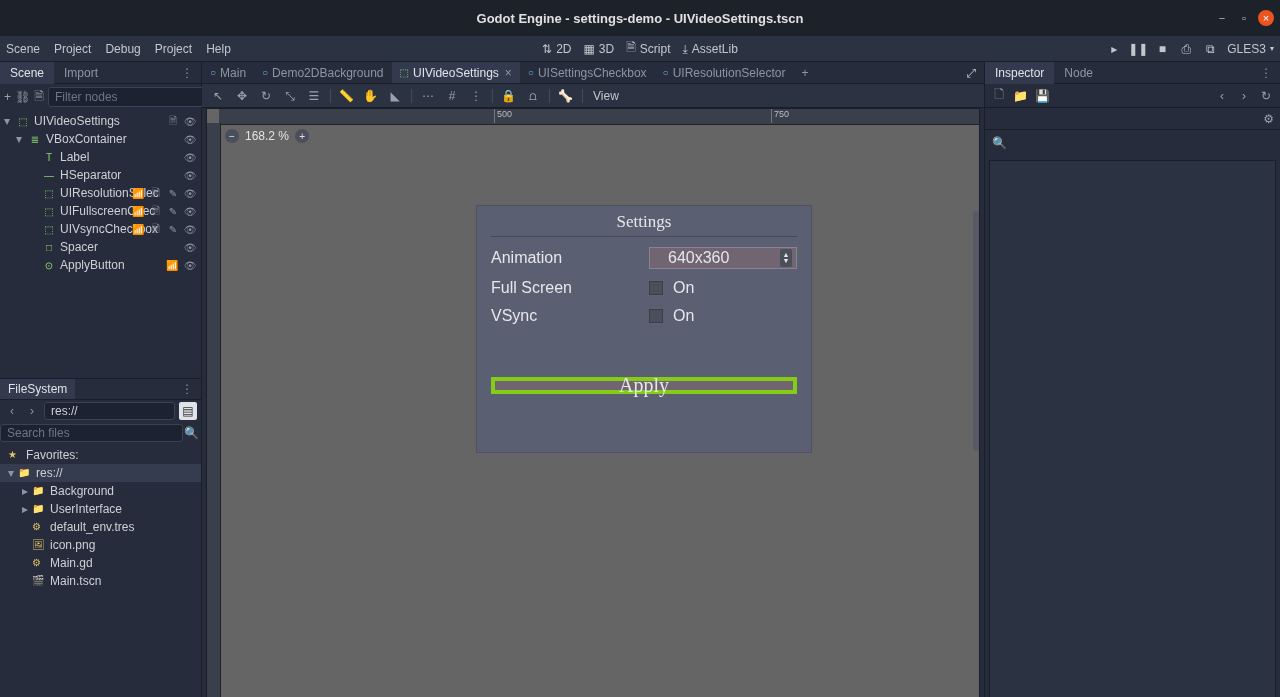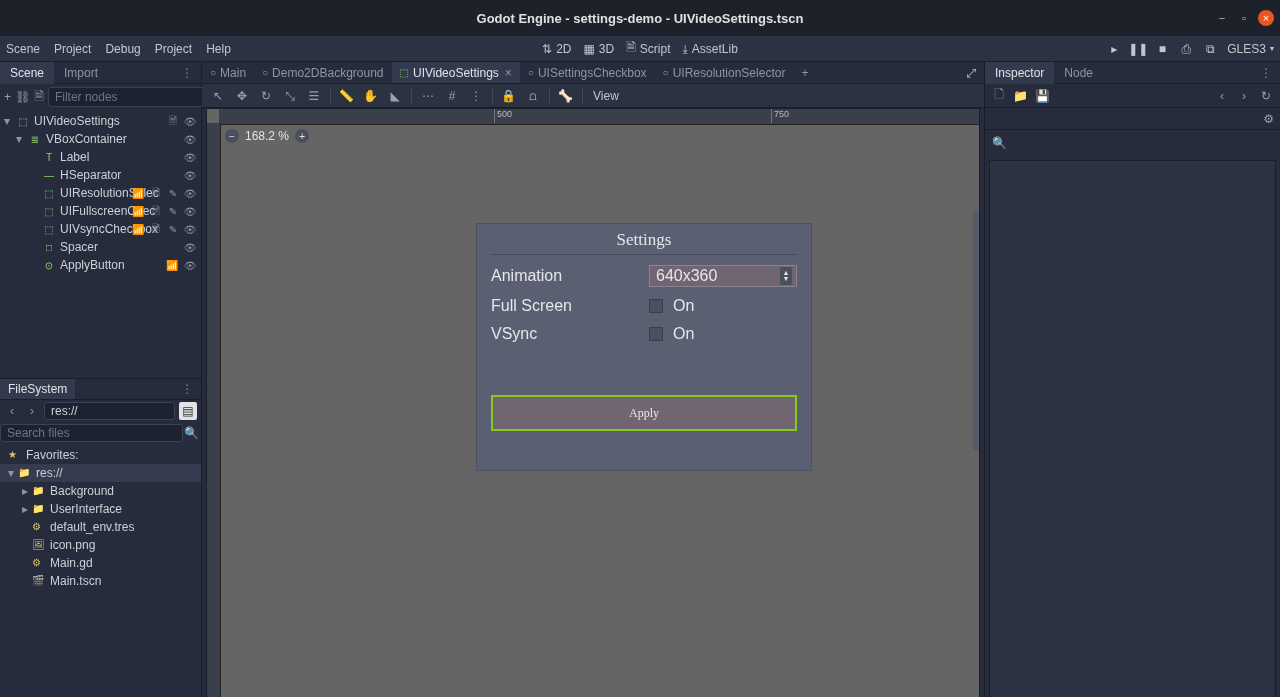--- a/index.html
+++ b/index.html
@@ -80,30 +80,30 @@
 .editor-tb .view-lbl { color:#c3c7cc; margin-left: 4px; }
 .viewport-area { flex: 1; background:#262c3b; position: relative; padding: 0 4px 4px 4px; }
 .viewport { width: 100%; height: 100%; background:#656565; border:1px solid #1a1e27; position: relative; overflow: hidden; }
 .ruler-h { position:absolute; top:0; left:12px; right:0; height:16px; background:#3a3f4c; border-bottom:1px solid #222; }
 .ruler-h .tick { position:absolute; top:0; font-size:9px; color:#bbb; border-left:1px solid #777; height:14px; padding-left:2px; }
 .ruler-v { position:absolute; top:14px; left:0; bottom:0; width:14px; background:#3a3f4c; border-right:1px solid #222; }
 .zoom-widget { position:absolute; top:20px; left:18px; display:flex; align-items:center; gap:6px; color:#e0e3e7; font-size:12px;}
 .zoom-widget .zw-btn { width:14px; height:14px; border-radius:7px; background:#4a4f5b; display:flex; align-items:center; justify-content:center; cursor:pointer; font-size:10px; }
 
 
-.settings-panel { position:absolute; left:269px; top:114px; width:336px; height:248px; background:#5a6071; border:1px solid #4c5262; }
+.settings-panel { position:absolute; left:269px; top:96px; width:336px; height:248px; background:#5a6071; border:1px solid #4c5262; }
 .settings-title { text-align:center; color:#e6e7eb; font-size:17px; padding:6px 0 4px 0; font-family: Georgia, serif; }
 .settings-hr { height:1px; background:#44495a; margin:0 14px 8px 14px; }
 .set-row { display:flex; align-items:center; padding:2px 14px; font-size:16px; color:#e6e7eb; font-family: Georgia, serif;}
 .set-row .lbl { width: 158px; }
-.sel { flex:1; height:22px; background:#706571; border:1px solid #8a8196; display:flex; align-items:center; padding:0 6px; color:#e6e7eb; position:relative;}
+.sel { flex:1; height:22px; background:#706571; border:1px solid #8a8196; display:flex; align-items:center; padding:0 18px; color:#e6e7eb; position:relative;}
 .sel .arrows { position:absolute; right:4px; width:12px; height:18px; display:flex; flex-direction:column; justify-content:center; font-size:7px; line-height:6px; color:#e6e7eb; background:#4a4f5b; border-radius:2px; text-align:center; padding:1px 0;}
 .chk-wrap { flex:1; display:flex; align-items:center; gap:10px; }
 .chk { width:14px; height:14px; background:#4a4f5b; border:1px solid #3a3f4b; }
-.apply-btn { margin:50px 14px 0 14px; height:36px; background:#706571; border:2px solid #84cc16; display:flex; align-items:center; justify-content:center; color:#e6e7eb; font-size:12px; font-family: Georgia, serif; cursor:pointer;}
+.apply-btn { margin:50px 14px 0 14px; height:17px; background:#706571; border:4px solid #84cc16; display:flex; align-items:center; justify-content:center; color:#e6e7eb; font-size:20px; font-family: Georgia, serif; cursor:pointer;}
 .vscroll { position:absolute; right:0; top:102px; width:6px; height:240px; background:#555a66; border-radius:3px; }
 .hscroll { position:absolute; bottom:0; left:275px; width:220px; height:6px; background:#555a66; border-radius:3px; }
 
 
 .bottom-panel { height: 26px; display:flex; align-items:center; gap:14px; padding:0 10px; background:#262c3b; border-top:1px solid #1a1e27; color:#8e95a2; }
 .bottom-panel .bp { cursor:pointer; }
 .bottom-panel .version { margin-left:auto; color:#8e95a2; }
 
 
 .insp-tb { height:24px; display:flex; align-items:center; gap:6px; padding:0 6px; border-bottom:1px solid #1a1e27; }

